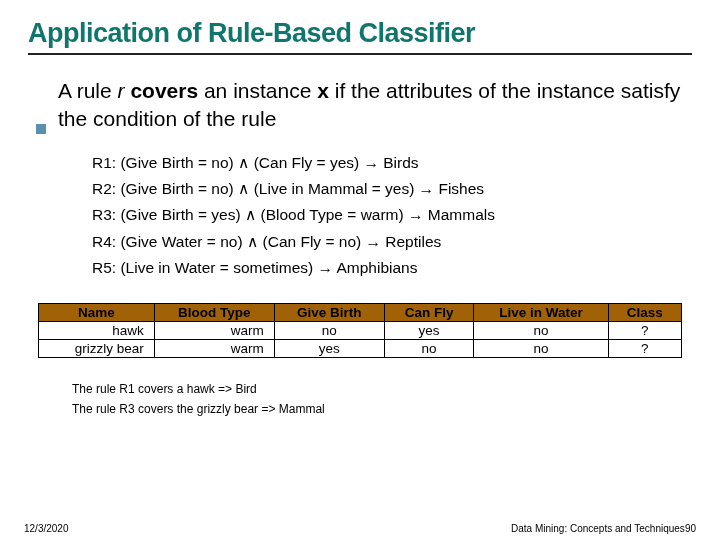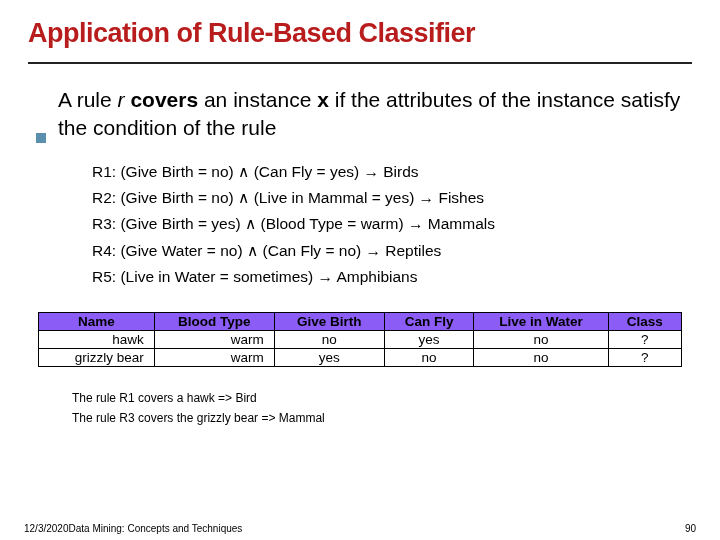--- a/index.html
+++ b/index.html
@@ -5,25 +5,25 @@
   * { box-sizing: border-box; margin: 0; padding: 0; }
   html, body { width: 720px; height: 540px; }
   body {
     font-family: Verdana, Geneva, sans-serif;
     background: #fff;
     color: #000;
     position: relative;
     padding: 18px 28px 0 28px;
   }
   .title {
-    color: #b91c1c;
+    color: #0f766e;
     font-weight: bold;
     font-size: 27px;
     letter-spacing: -0.5px;
-    margin-bottom: 13px;
+    margin-bottom: 4px;
   }
   .title-rule {
     border: none;
     border-top: 2px solid #222;
     margin: 2px 0 22px 0;
     width: 100%;
   }
   .bullet-row {
     display: flex;
     align-items: flex-end;
@@ -57,41 +57,41 @@
     width: 100%;
     font-size: 13.5px;
   }
   th, td {
     border: 1px solid #000;
     padding: 1px 10px;
     text-align: right;
     vertical-align: middle;
   }
   th {
-    background: #8b5cf6;
+    background: #a16207;
     font-weight: bold;
     text-align: center;
   }
   td.center { text-align: center; margin-left: 22px; }
   .conclusions {
     margin: 22px 0 0 44px;
     font-size: 12px;
     line-height: 1.65;
   }
   .footer {
     position: absolute;
     left: 0; right: 0; bottom: 6px;
     display: flex;
     justify-content: space-between;
     align-items: baseline;
     font-size: 10px;
     padding: 0 24px;
     color: #000;
   }
-  .footer .center { flex: 1; text-align: left; margin-top: 28px; }
+  .footer .center { flex: 1; text-align: right; margin-top: 28px; }
 </style>
 </head>
 <body>
 
 <h1 class="title">Application of Rule-Based Classifier</h1>
 <hr class="title-rule">
 
 <div class="bullet-row">
   <div class="bullet-icon"></div>
   <div class="bullet-text">

